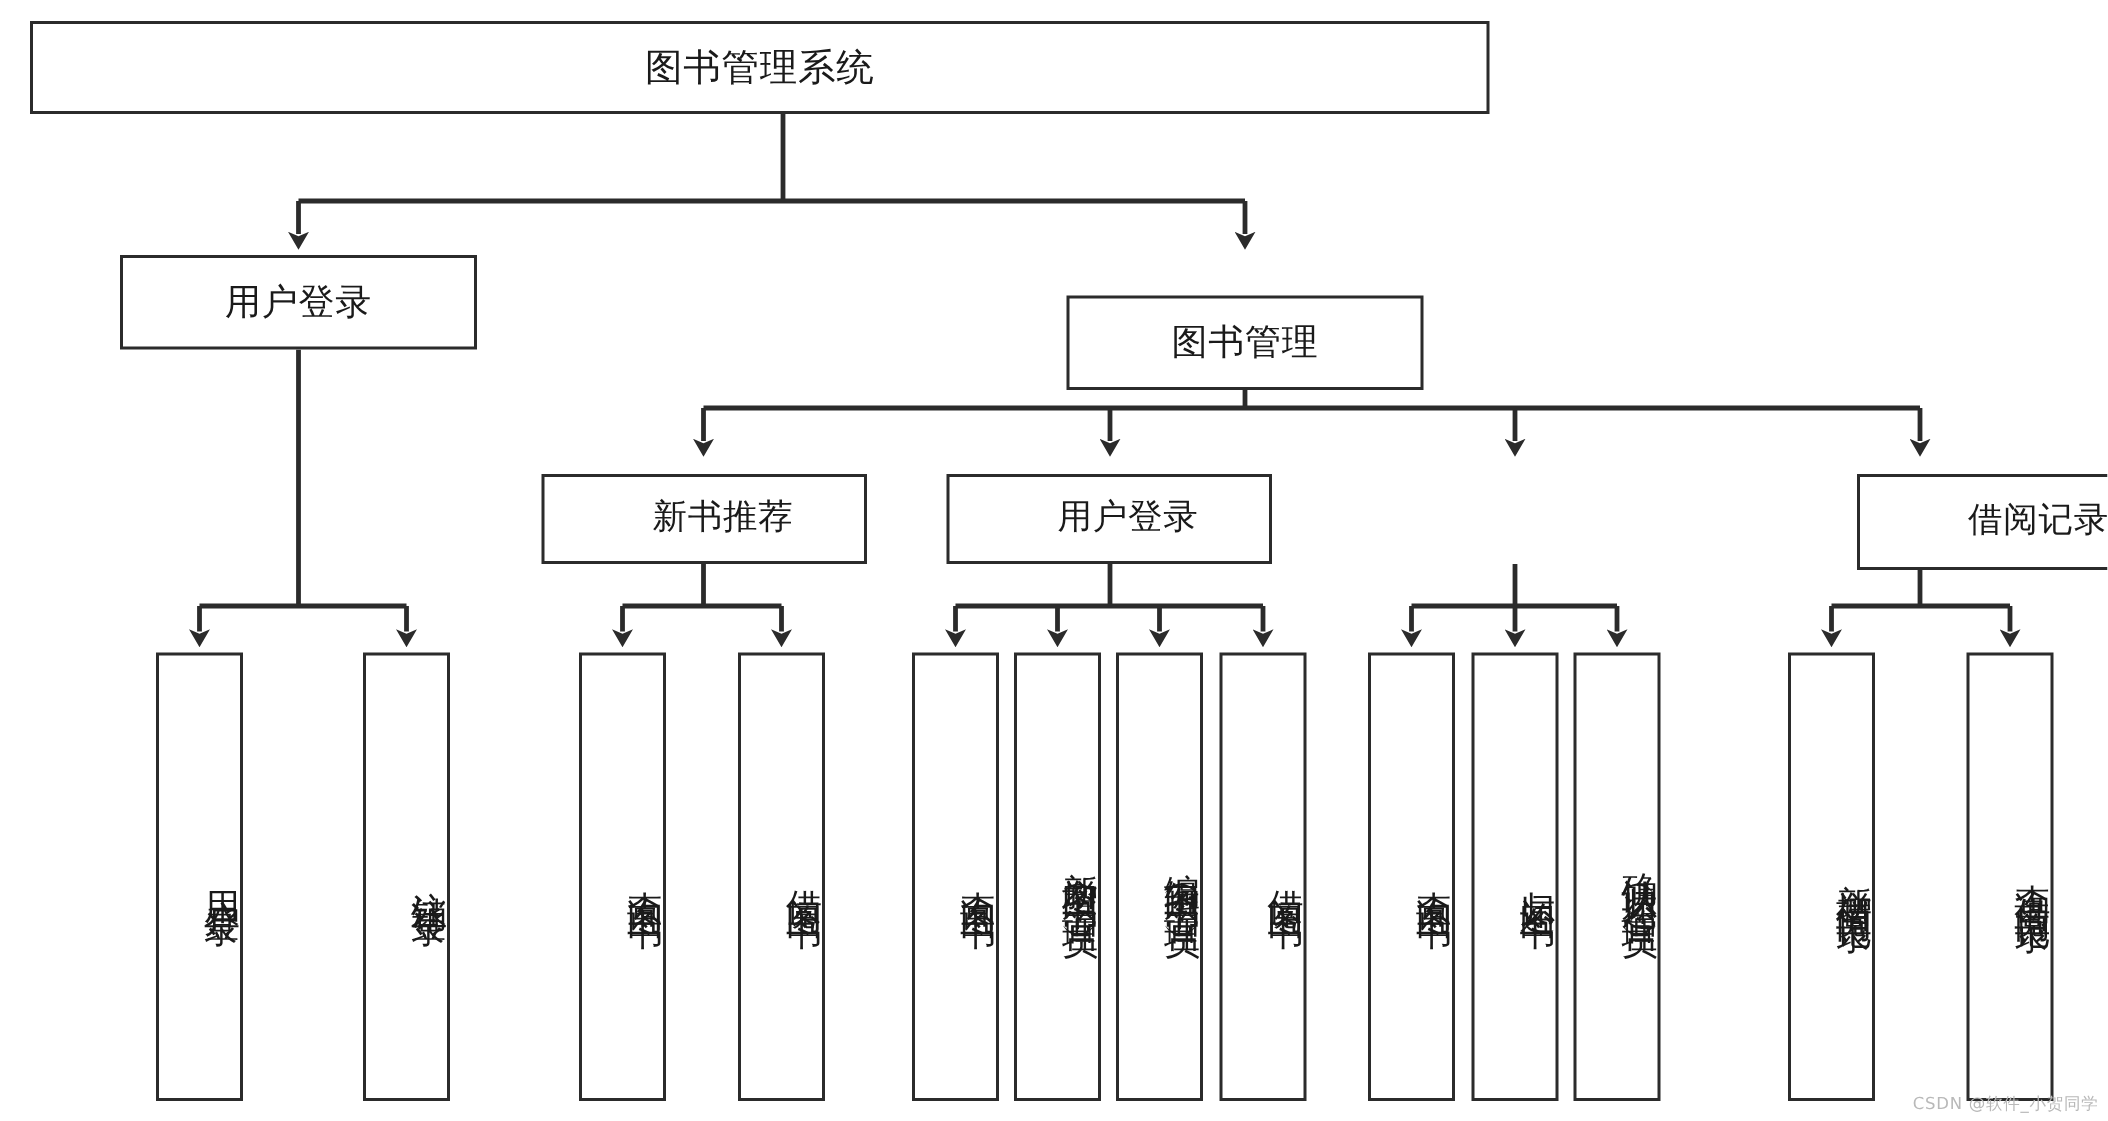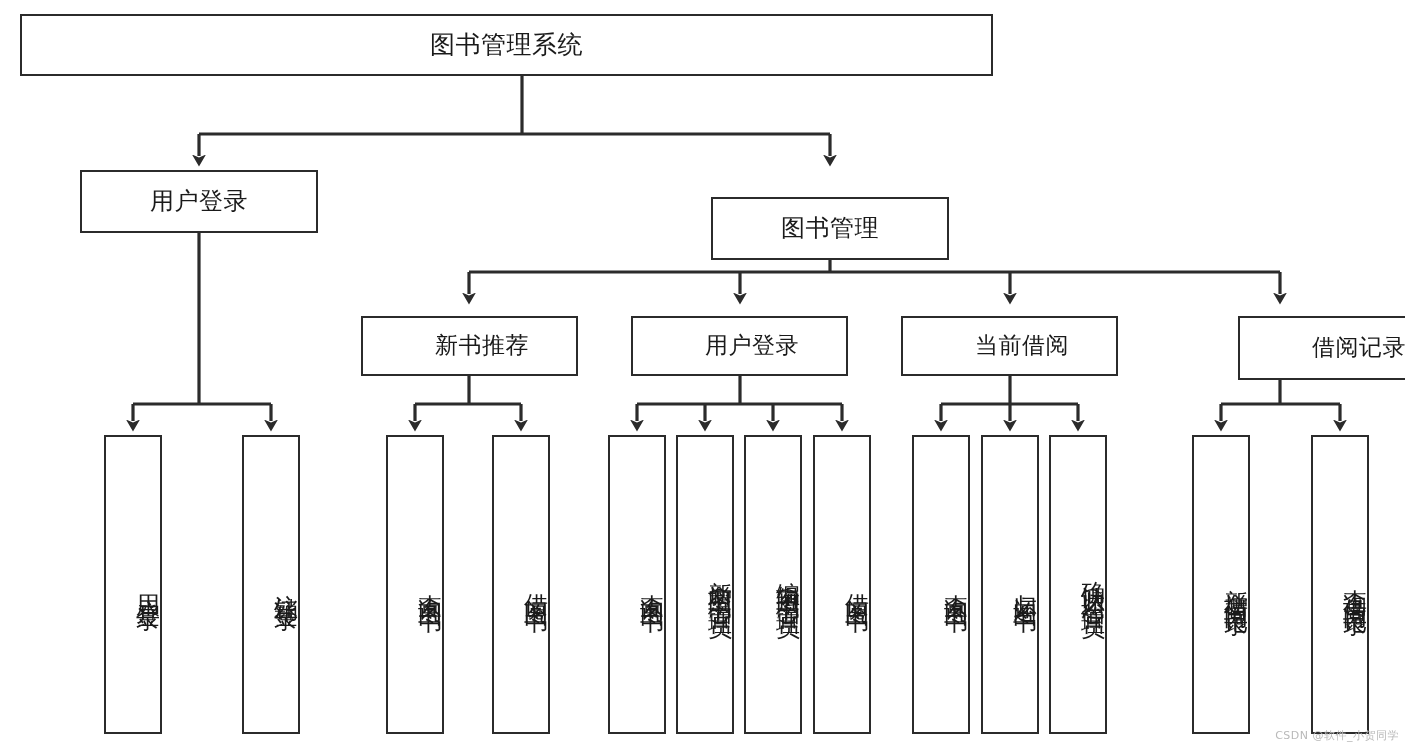--- a/index.html
+++ b/index.html
@@ -135,23 +135,20 @@
   <div class="node lvl2" style="left:711px;top:170px;width:238px;height:63px;margin-top:27px;">
     <span class="lbl">图书管理</span>
   </div>
 
   <div class="node lvl3" style="left:361px;top:316px;width:217px;height:60px;">
     <span class="lbl">新书推荐</span>
   </div>
   <div class="node lvl3" style="left:631px;top:316px;width:217px;height:60px;">
     <span class="lbl">用户登录</span>
   </div>
-  <div class="node lvl3" style="left:901px;top:316px;width:217px;height:60px;">
-    <span class="lbl">当前借阅</span>
-  </div>
   <div class="node lvl3" style="left:1238px;top:316px;width:217px;height:64px;">
     <span class="lbl">借阅记录</span>
   </div>
 
   <div class="node leaf" style="left:104px;top:435px;width:58px;height:299px;">
     <span class="lbl">用户登录</span>
   </div>
   <div class="node leaf" style="left:242px;top:435px;width:58px;height:299px;">
     <span class="lbl">注销登录</span>
   </div>

